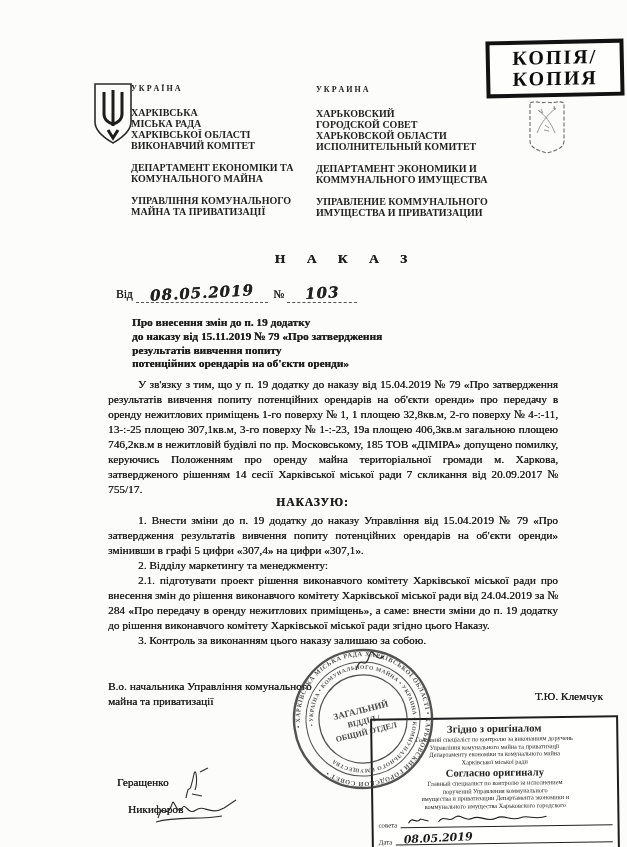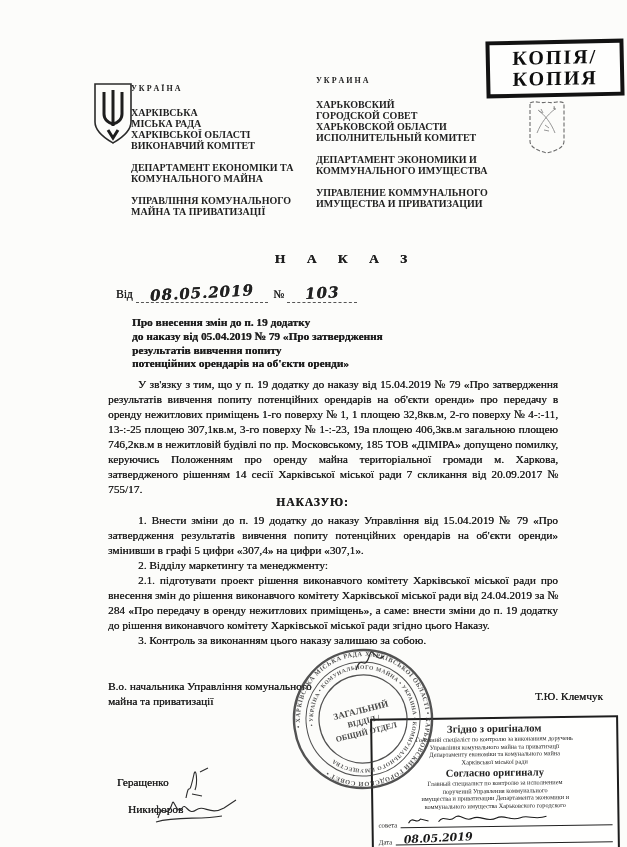--- a/index.html
+++ b/index.html
@@ -96,21 +96,21 @@
     <span class="hdr-line">ХАРКІВСЬКОЇ ОБЛАСТІ</span>
     <span class="hdr-line">ВИКОНАВЧИЙ КОМІТЕТ</span>
     <div class="hdr-gap"></div>
     <span class="hdr-line">ДЕПАРТАМЕНТ ЕКОНОМІКИ ТА</span>
     <span class="hdr-line">КОМУНАЛЬНОГО МАЙНА</span>
     <div class="hdr-gap"></div>
     <span class="hdr-line">УПРАВЛІННЯ КОМУНАЛЬНОГО</span>
     <span class="hdr-line">МАЙНА ТА ПРИВАТИЗАЦІЇ</span>
   </div>
 
-  <div class="abs hdr-col" style="left:316px; top:76px; width:190px;">
+  <div class="abs hdr-col" style="left:316px; top:85px; width:190px;">
     <span class="hdr-country">У К Р А И Н А</span>
     <span class="hdr-line">ХАРЬКОВСКИЙ</span>
     <span class="hdr-line">ГОРОДСКОЙ СОВЕТ</span>
     <span class="hdr-line">ХАРЬКОВСКОЙ ОБЛАСТИ</span>
     <span class="hdr-line">ИСПОЛНИТЕЛЬНЫЙ КОМИТЕТ</span>
     <div class="hdr-gap"></div>
     <span class="hdr-line">ДЕПАРТАМЕНТ ЭКОНОМИКИ И</span>
     <span class="hdr-line">КОММУНАЛЬНОГО ИМУЩЕСТВА</span>
     <div class="hdr-gap"></div>
     <span class="hdr-line">УПРАВЛЕНИЕ КОММУНАЛЬНОГО</span>
@@ -133,21 +133,21 @@
 
   <div class="abs dateline ink">
     <span>Від</span>
     <span class="u" style="width:132px;"><span class="script hand-date">08.05.2019</span></span>
     &nbsp;<span>№</span>
     <span class="u" style="width:70px;"><span class="script hand-date">103</span></span>
   </div>
 
   <div class="abs subject ink">
     <span>Про внесення змін до п. 19 додатку</span>
-    <span>до наказу від 05.04.2019 № 79 «Про затвердження</span>
+    <span>до наказу від 15.11.2019 № 79 «Про затвердження</span>
     <span>результатів вивчення попиту</span>
     <span>потенційних орендарів на об'єкти оренди»</span>
   </div>
 
   <div class="abs intro">
     <p class="body-p ink">У зв'язку з тим, що у п. 19 додатку до наказу від 15.04.2019 № 79 «Про затвердження результатів вивчення попиту потенційних орендарів на об'єкти оренди» про передачу в оренду нежитлових приміщень 1-го поверху № 1, 1 площею 32,8кв.м, 2-го поверху № 4-:-11, 13-:-25 площею 307,1кв.м, 3-го поверху № 1-:-23, 19а площею 406,3кв.м загальною площею 746,2кв.м в нежитловій будівлі по пр. Московському, 185 ТОВ «ДІМІРА» допущено помилку, керуючись Положенням про оренду майна територіальної громади м. Харкова, затвердженого рішенням 14 сесії Харківської міської ради 7 скликання від 20.09.2017 № 755/17.</p>
   </div>
 
   <div class="abs resolve ink">НАКАЗУЮ:</div>
 

